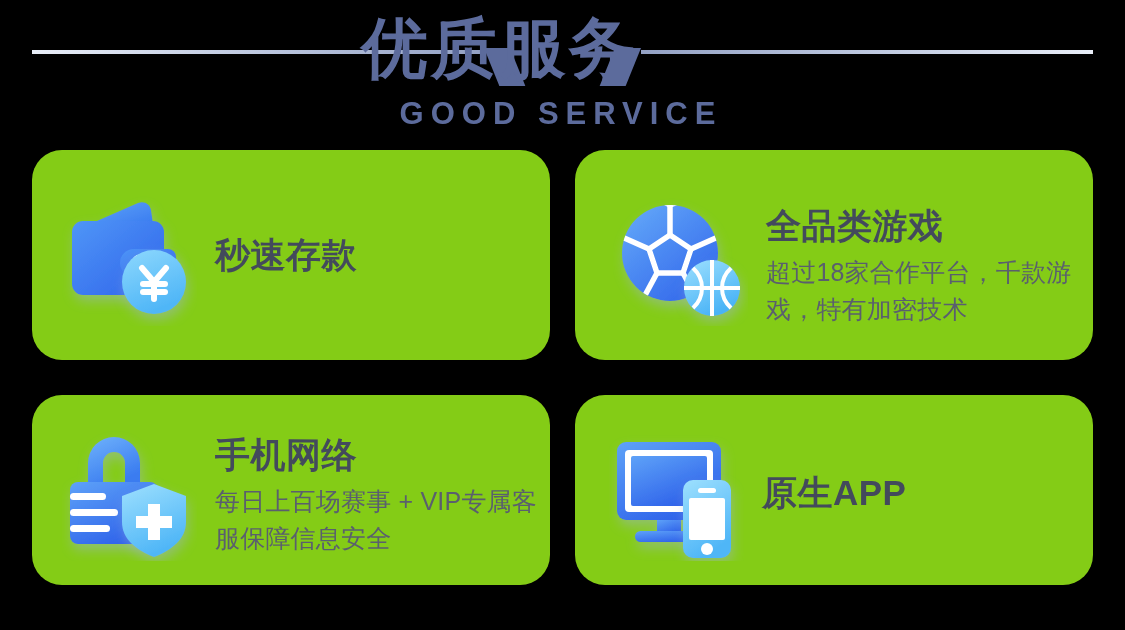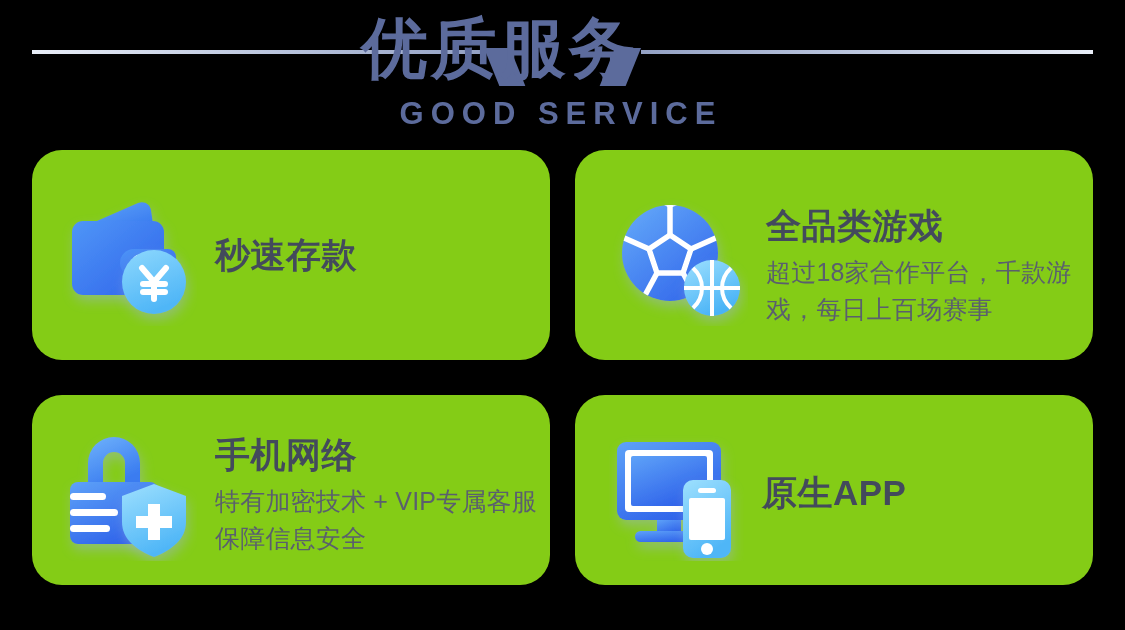--- a/index.html
+++ b/index.html
@@ -262,21 +262,21 @@
               <path d="M99 69 L99 125"></path>
               <path d="M71 97 L127 97"></path>
               <path d="M80 77 C92 88 92 106 80 117"></path>
               <path d="M118 77 C106 88 106 106 118 117"></path>
             </g>
           </g>
         </svg>
       </div>
       <div class="card-text">
         <div class="card-title">全品类游戏</div>
-        <div class="card-desc">超过18家合作平台，千款游戏，每日上百场赛事</div>
+        <div class="card-desc">超过18家合作平台，千款游戏，特有加密技术</div>
       </div>
     </div>
 
     <div class="card card-3">
       <div class="card-icon">
         <svg class="icon-svg" viewBox="0 0 135 135" xmlns="http://www.w3.org/2000/svg">
           <defs>
             <linearGradient id="lockBody" x1="0" y1="0" x2="0.6" y2="1">
               <stop offset="0%" stop-color="#5ea2f8"></stop>
               <stop offset="100%" stop-color="#2f63ea"></stop>
@@ -303,21 +303,21 @@
             </g>
           </g>
           <g filter="url(#l-shadow)">
             <path d="M92 58 L124 70 V96 C124 113 110 124 92 131 C74 124 60 113 60 96 V70 Z" fill="url(#shieldGrad)"></path>
             <path d="M86 78 h12 v12 h12 v12 h-12 v12 h-12 v-12 h-12 v-12 h12 z" fill="#ffffff"></path>
           </g>
         </svg>
       </div>
       <div class="card-text">
         <div class="card-title">手机网络</div>
-        <div class="card-desc">特有加密技术 + VIP专属客服保障信息安全</div>
+        <div class="card-desc">每日上百场赛事 + VIP专属客服保障信息安全</div>
       </div>
     </div>
 
     <div class="card card-4">
       <div class="card-icon">
         <svg class="icon-svg" viewBox="0 0 135 135" xmlns="http://www.w3.org/2000/svg">
           <defs>
             <linearGradient id="monGrad" x1="0" y1="0" x2="0.6" y2="1">
               <stop offset="0%" stop-color="#5ea2f8"></stop>
               <stop offset="100%" stop-color="#2f63ea"></stop>

